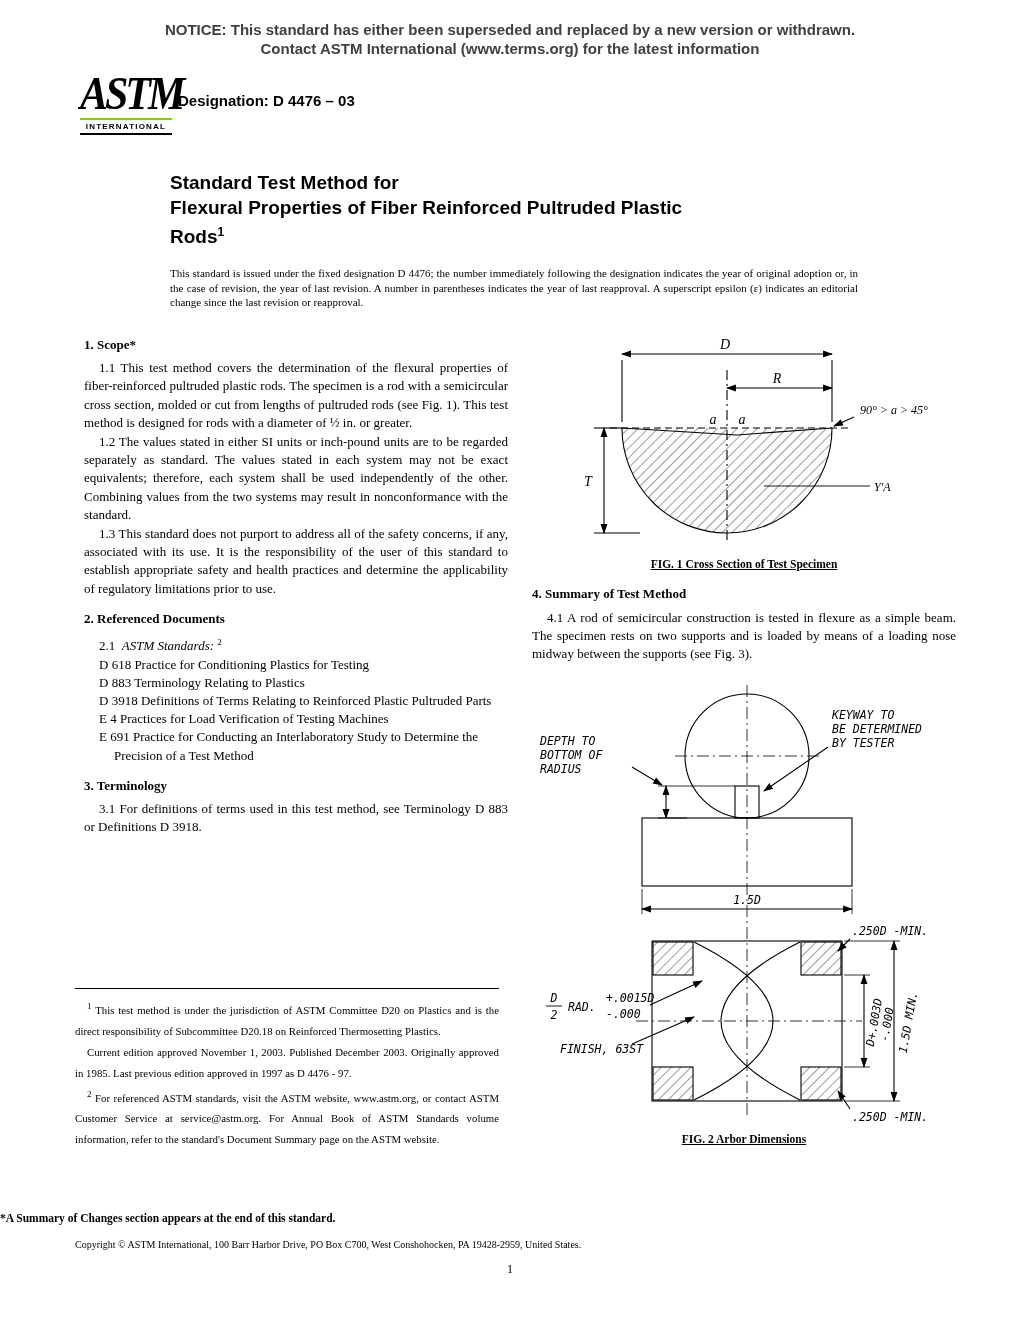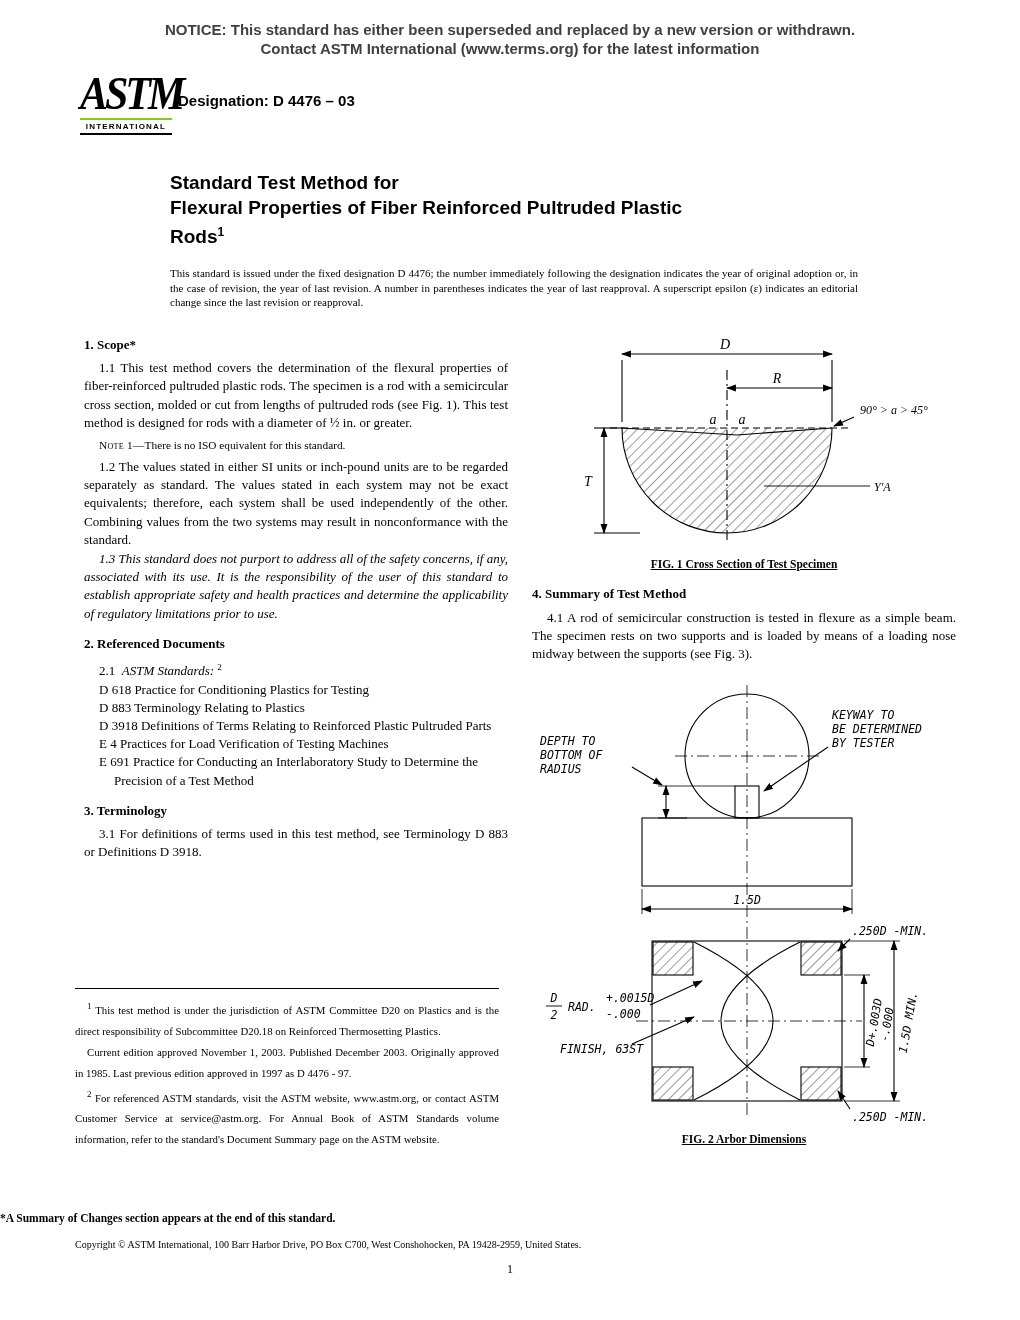--- a/index.html
+++ b/index.html
@@ -48,21 +48,21 @@
     position: absolute; top: 336px; width: 424px;
     font-size: 13px; line-height: 18.2px; text-align: justify; margin-left: 9px;
   }
   .col-left { left: 75px; }
   .col-right { left: 523px; text-align: left; }
 
   .sec-heading { font-weight: bold; margin: 12px 0 5px; text-align: left; }
   .sec-heading.first { margin-top: 0; }
   .col p { margin: 0; text-indent: 15px; }
   .col p.cont { margin-bottom: 1px; }
-  p.italic { font-style: italic; }
+  p.italic { }
   .note { font-size: 11.3px; line-height: 14px; margin: 6px 0 6px; text-indent: 15px; }
   .smallcaps { font-variant: small-caps; letter-spacing: 0.3px; }
   .ref-item { padding-left: 30px; text-indent: -15px; text-align: left; }
   sup { font-size: 9px; }
 
   .footnotes {
     position: absolute; top: 988px; left: 75px; width: 424px;
     border-top: 1px solid #000; padding-top: 7px;
     font-size: 10.8px; line-height: 21px; text-align: justify;
   }
@@ -113,23 +113,20 @@
     <div>Standard Test Method for</div>
     <div>Flexural Properties of Fiber Reinforced Pultruded Plastic</div>
     <div><span>Rods</span><sup>1</sup></div>
   </div>
 
   <div class="issue">This standard is issued under the fixed designation D 4476; the number immediately following the designation indicates the year of original adoption or, in the case of revision, the year of last revision. A number in parentheses indicates the year of last reapproval. A superscript epsilon (ε) indicates an editorial change since the last revision or reapproval.</div>
 
   <div class="col col-left">
     <div class="sec-heading first">1.  Scope*</div>
     <p class="cont">1.1  This test method covers the determination of the flexural properties of fiber-reinforced pultruded plastic rods. The specimen is a rod with a semicircular cross section, molded or cut from lengths of pultruded rods (see Fig. 1). This test method is designed for rods with a diameter of ½ in. or greater.</p>
-    <div class="note">
-      <span class="smallcaps">Note 1—</span><span>There is no ISO equivalent for this standard.</span>
-    </div>
     <p class="cont">1.2  The values stated in either SI units or inch-pound units are to be regarded separately as standard. The values stated in each system may not be exact equivalents; therefore, each system shall be used independently of the other. Combining values from the two systems may result in nonconformance with the standard.</p>
     <p class="italic cont">1.3  This standard does not purport to address all of the safety concerns, if any, associated with its use. It is the responsibility of the user of this standard to establish appropriate safety and health practices and determine the applicability of regulatory limitations prior to use.</p>
 
     <div class="sec-heading">2.  Referenced Documents</div>
     <p><span>2.1</span>&nbsp;&nbsp;<i>ASTM Standards:</i>&nbsp;<sup>2</sup></p>
     <div class="ref-item">D 618  Practice for Conditioning Plastics for Testing</div>
     <div class="ref-item">D 883  Terminology Relating to Plastics</div>
     <div class="ref-item">D 3918  Definitions of Terms Relating to Reinforced Plastic Pultruded Parts</div>
     <div class="ref-item">E 4  Practices for Load Verification of Testing Machines</div>
     <div class="ref-item">E 691  Practice for Conducting an Interlaboratory Study to Determine the Precision of a Test Method</div>

